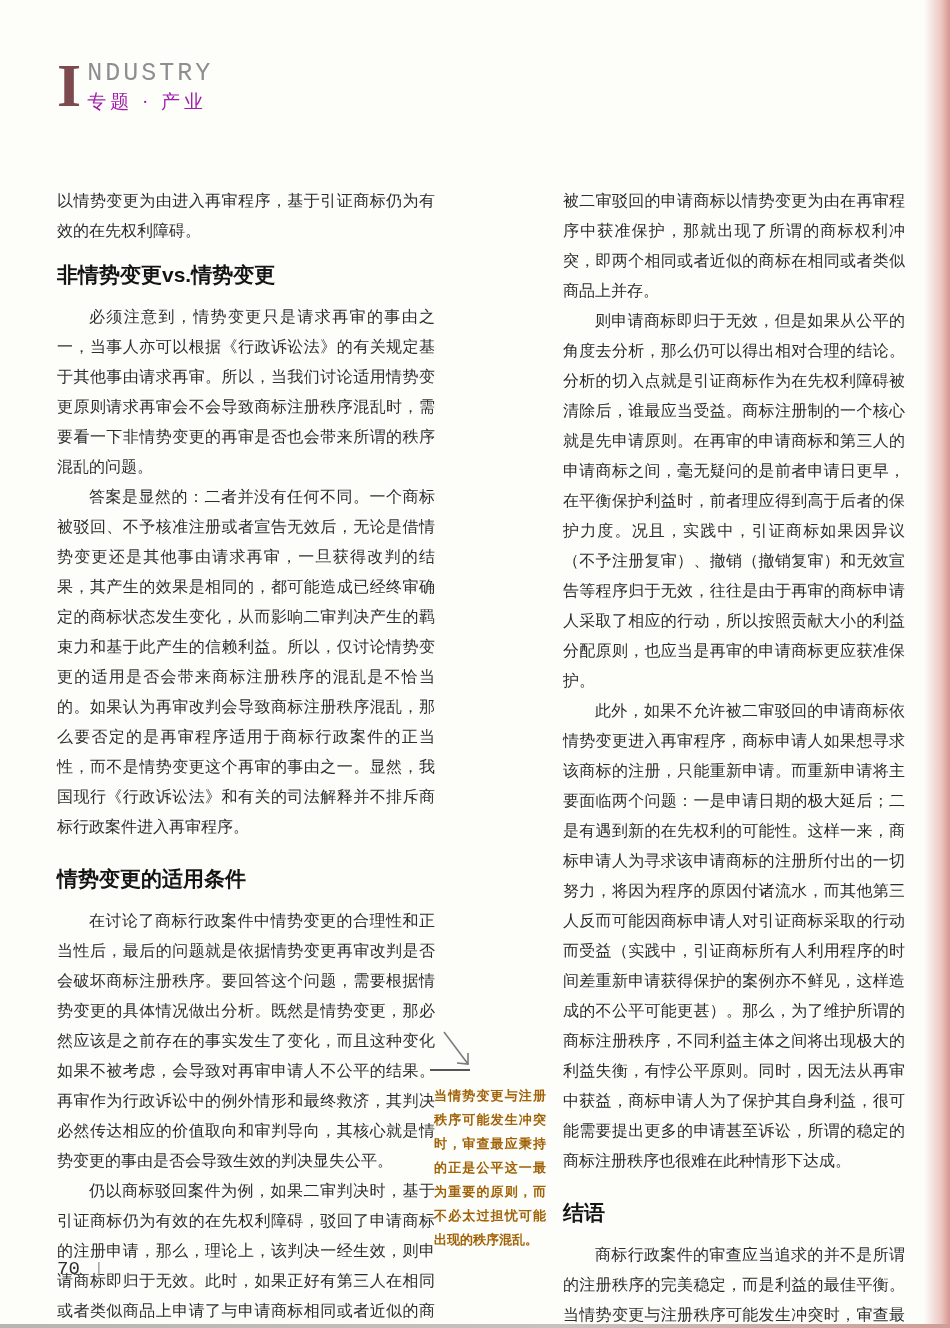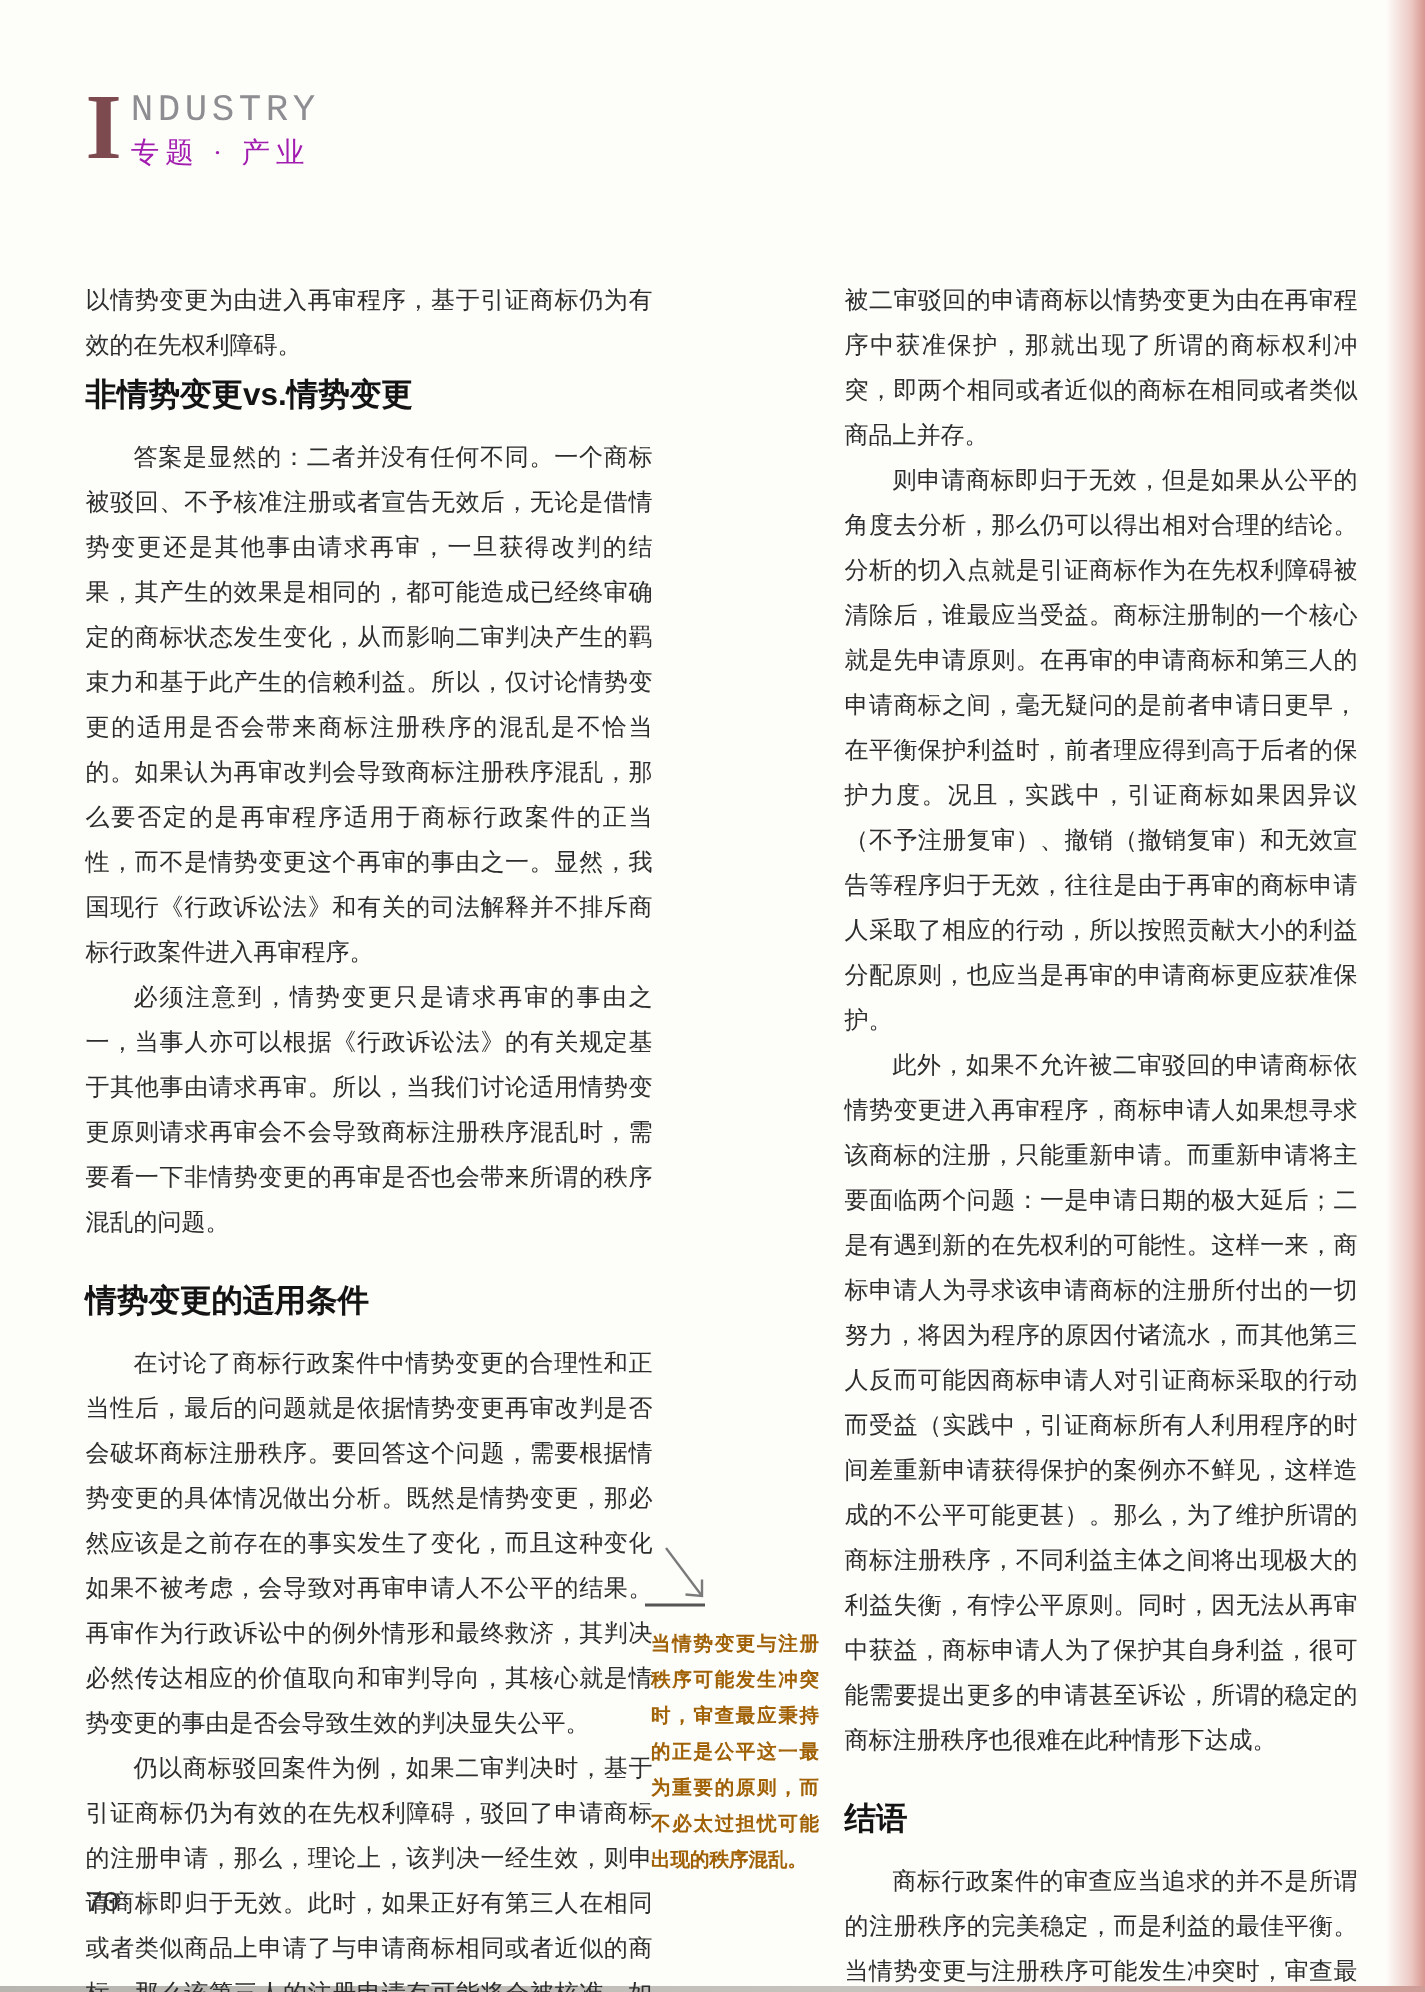--- a/index.html
+++ b/index.html
@@ -26,21 +26,21 @@
   .col{position:absolute;top:186px;font-size:16px;line-height:30px;text-align:justify;}
   .col-left{left:57px;width:378px;}
   .col-right{left:563px;width:342px;}
   .col p{margin:0;}
   .col p.indent{text-indent:2em;}
   .col h2{
     font-family:"Liberation Sans","DejaVu Sans",sans-serif;
     font-size:21px;line-height:26px;color:#141414;font-weight:700;
     margin:24px 0 14px 0;text-align:left;
   }
-  .col h2.first{margin-top:5px;}
+  .col h2.first{margin-top:16px;}
   
   .pullquote{position:absolute;left:430px;top:1030px;width:120px;}
   .pq-arrow{display:block;margin-bottom:8px;}
   .pq-text{
     font-family:"Liberation Sans","DejaVu Sans",sans-serif;
     font-size:13px;line-height:24px;font-weight:700;color:#a16207;
     text-align:justify;margin:4px;
   }
   
   .footer{position:absolute;left:57px;top:1258px;
@@ -60,22 +60,22 @@
     <div class="mag-initial">I</div>
     <div class="mag-right">
       <div class="mag-name">NDUSTRY</div>
       <div class="mag-section">专题 · 产业</div>
     </div>
   </div>
 
   <div class="col col-left">
     <p>以情势变更为由进入再审程序，基于引证商标仍为有效的在先权利障碍。</p>
     <h2 class="first">非情势变更vs.情势变更</h2>
+    <p class="indent">必须注意到，情势变更只是请求再审的事由之一，当事人亦可以根据《行政诉讼法》的有关规定基于其他事由请求再审。所以，当我们讨论适用情势变更原则请求再审会不会导致商标注册秩序混乱时，需要看一下非情势变更的再审是否也会带来所谓的秩序混乱的问题。</p>
     <p class="indent">答案是显然的：二者并没有任何不同。一个商标被驳回、不予核准注册或者宣告无效后，无论是借情势变更还是其他事由请求再审，一旦获得改判的结果，其产生的效果是相同的，都可能造成已经终审确定的商标状态发生变化，从而影响二审判决产生的羁束力和基于此产生的信赖利益。所以，仅讨论情势变更的适用是否会带来商标注册秩序的混乱是不恰当的。如果认为再审改判会导致商标注册秩序混乱，那么要否定的是再审程序适用于商标行政案件的正当性，而不是情势变更这个再审的事由之一。显然，我国现行《行政诉讼法》和有关的司法解释并不排斥商标行政案件进入再审程序。</p>
-    <p class="indent">必须注意到，情势变更只是请求再审的事由之一，当事人亦可以根据《行政诉讼法》的有关规定基于其他事由请求再审。所以，当我们讨论适用情势变更原则请求再审会不会导致商标注册秩序混乱时，需要看一下非情势变更的再审是否也会带来所谓的秩序混乱的问题。</p>
     <h2>情势变更的适用条件</h2>
     <p class="indent">在讨论了商标行政案件中情势变更的合理性和正当性后，最后的问题就是依据情势变更再审改判是否会破坏商标注册秩序。要回答这个问题，需要根据情势变更的具体情况做出分析。既然是情势变更，那必然应该是之前存在的事实发生了变化，而且这种变化如果不被考虑，会导致对再审申请人不公平的结果。再审作为行政诉讼中的例外情形和最终救济，其判决必然传达相应的价值取向和审判导向，其核心就是情势变更的事由是否会导致生效的判决显失公平。</p>
     <p class="indent">仍以商标驳回案件为例，如果二审判决时，基于引证商标仍为有效的在先权利障碍，驳回了申请商标的注册申请，那么，理论上，该判决一经生效，则申请商标即归于无效。此时，如果正好有第三人在相同或者类似商品上申请了与申请商标相同或者近似的商标，那么该第三人的注册申请有可能将会被核准。如果与此同时，</p>
   </div>
 
   <div class="pullquote">
     <svg class="pq-arrow" width="112" height="46" viewBox="0 0 112 46">
       <line x1="14" y1="2" x2="38" y2="34" stroke="#7a7a7a" stroke-width="1.6"></line>
       <polyline points="38,23 38,34 27,33" fill="none" stroke="#7a7a7a" stroke-width="1.6"></polyline>
       <line x1="0" y1="40" x2="40" y2="40" stroke="#555" stroke-width="2"></line>

